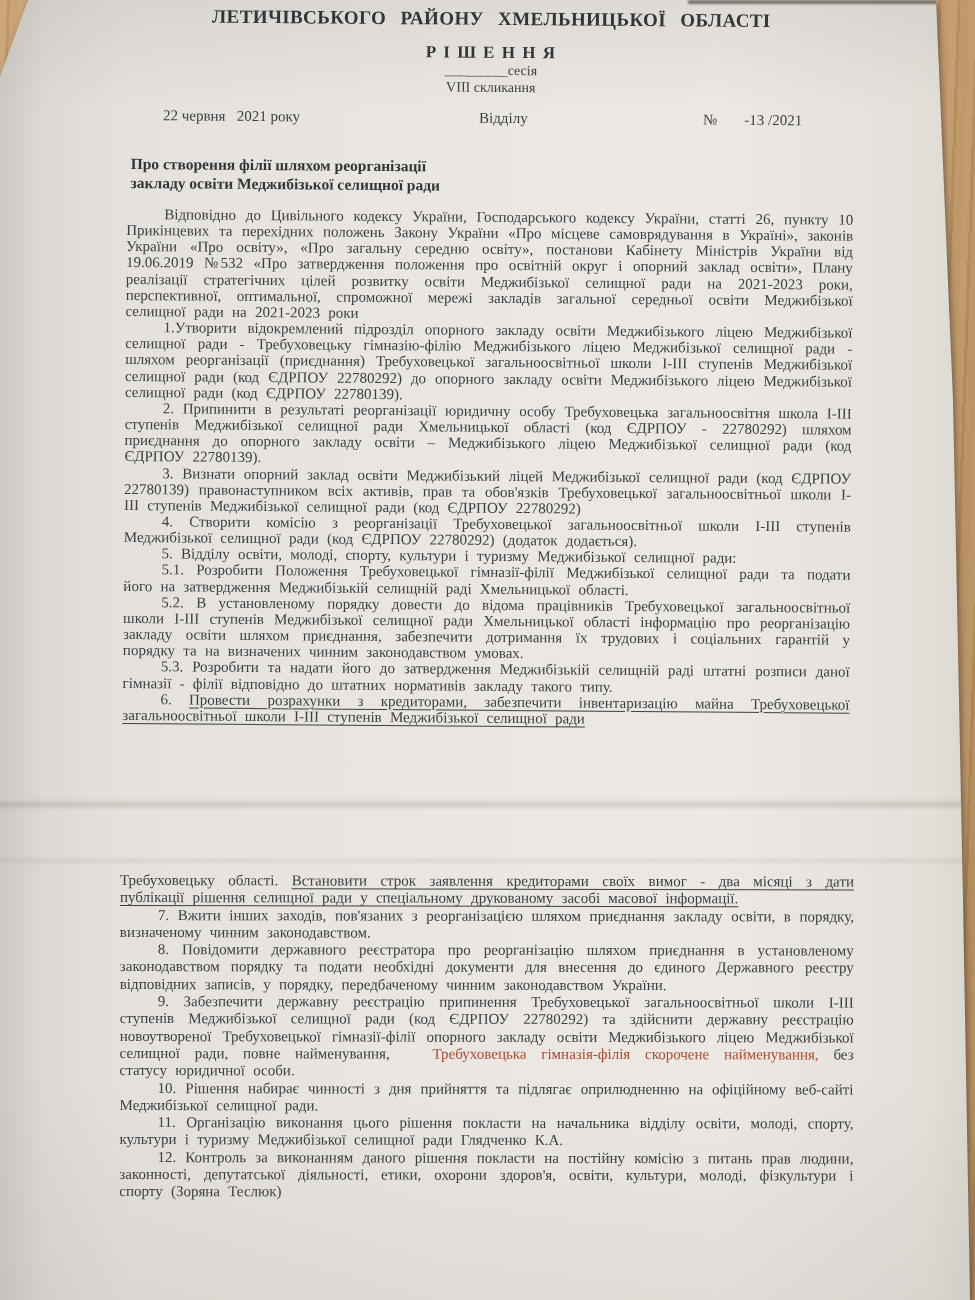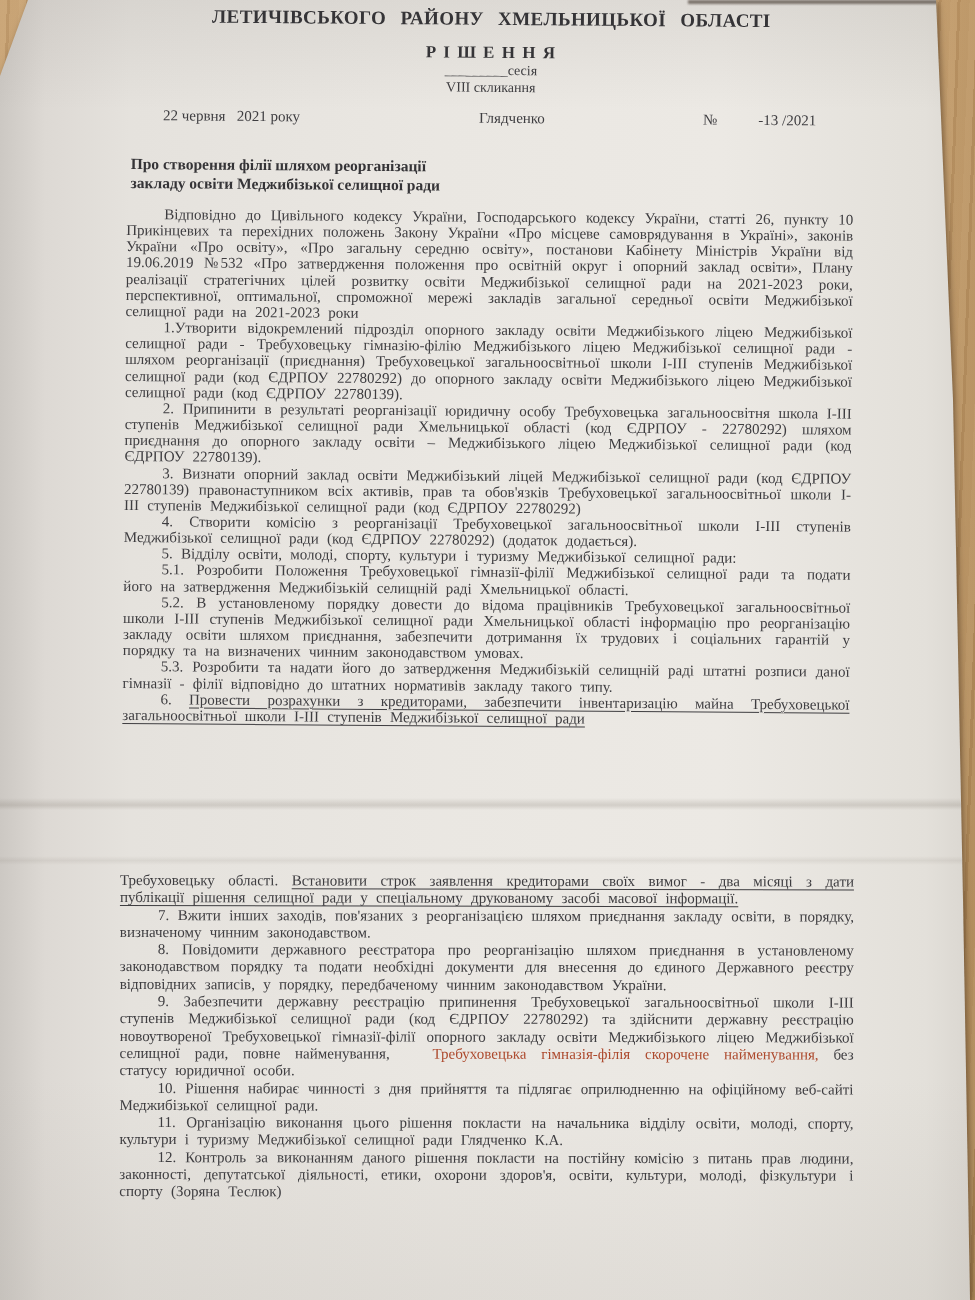--- a/index.html
+++ b/index.html
@@ -59,21 +59,21 @@
     font-size:19px; letter-spacing:.4px; word-spacing:9px; color:#353437; }
   .doc-type { margin-top:13px; text-align:center; font-weight:bold;
     font-size:17px; letter-spacing:1.5px; color:#353437; }
   .session  { margin-top:0px; text-align:center; font-size:14px; }
   .convoc   { margin-top:1px; text-align:center; font-size:14px; }
 
   .meta-row { position:relative; height:20px; margin-top:14px; font-size:15px; }
   .meta-date   { position:absolute; left:36px; white-space:pre; }
   .meta-place  { position:absolute; left:352px; }
   .meta-number { position:absolute; left:576px; white-space:pre; }
-  .meta-number .num { margin-left:41px; }
+  .meta-number .num { margin-left:27px; }
 
   .doc-title { margin-top:27px; margin-left:4px; font-weight:bold;
     font-size:15.5px; line-height:19px; color:#353437; }
 
   .body-text { font-size:15px; line-height:16.15px; word-spacing:4.5px;
     text-align:justify; }
   .body-text p { margin:0; text-indent:38px; }
   .page2 .body-text { line-height:17.3px; }
   .preamble { margin-top:14px; }
   .no-indent { text-indent:0 !important; }
@@ -95,21 +95,21 @@
     <div class="doc">
 
       <div class="page1">
         <div class="org-line">ЛЕТИЧІВСЬКОГО  РАЙОНУ  ХМЕЛЬНИЦЬКОЇ  ОБЛАСТІ</div>
         <div class="doc-type">Р І Ш Е Н Н Я</div>
         <div class="session">_________сесія</div>
         <div class="convoc">VIII скликання</div>
 
         <div class="meta-row">
           <span class="meta-date">22 червня   2021 року</span>
-          <span class="meta-place">Глядченко</span>
+          <span class="meta-place">Відділу</span>
           <span class="meta-number"><span>№</span><span class="num">-13 /2021</span></span>
         </div>
 
         <div class="doc-title">
           <div>Про створення філії шляхом реорганізації</div>
           <div>закладу освіти Меджибізької селищної ради</div>
         </div>
 
         <div class="body-text preamble">
           <p>Відповідно до Цивільного кодексу України, Господарського кодексу України, статті 26, пункту 10 Прикінцевих та перехідних положень Закону України «Про місцеве самоврядування в Україні», законів України «Про освіту», «Про загальну середню освіту», постанови Кабінету Міністрів України від 19.06.2019 №532 «Про затвердження положення про освітній округ і опорний заклад освіти», Плану реалізації стратегічних цілей розвитку освіти Меджибізької селищної ради на 2021-2023 роки, перспективної, оптимальної, спроможної мережі закладів загальної середньої освіти Меджибізької селищної ради на 2021-2023 роки</p>

